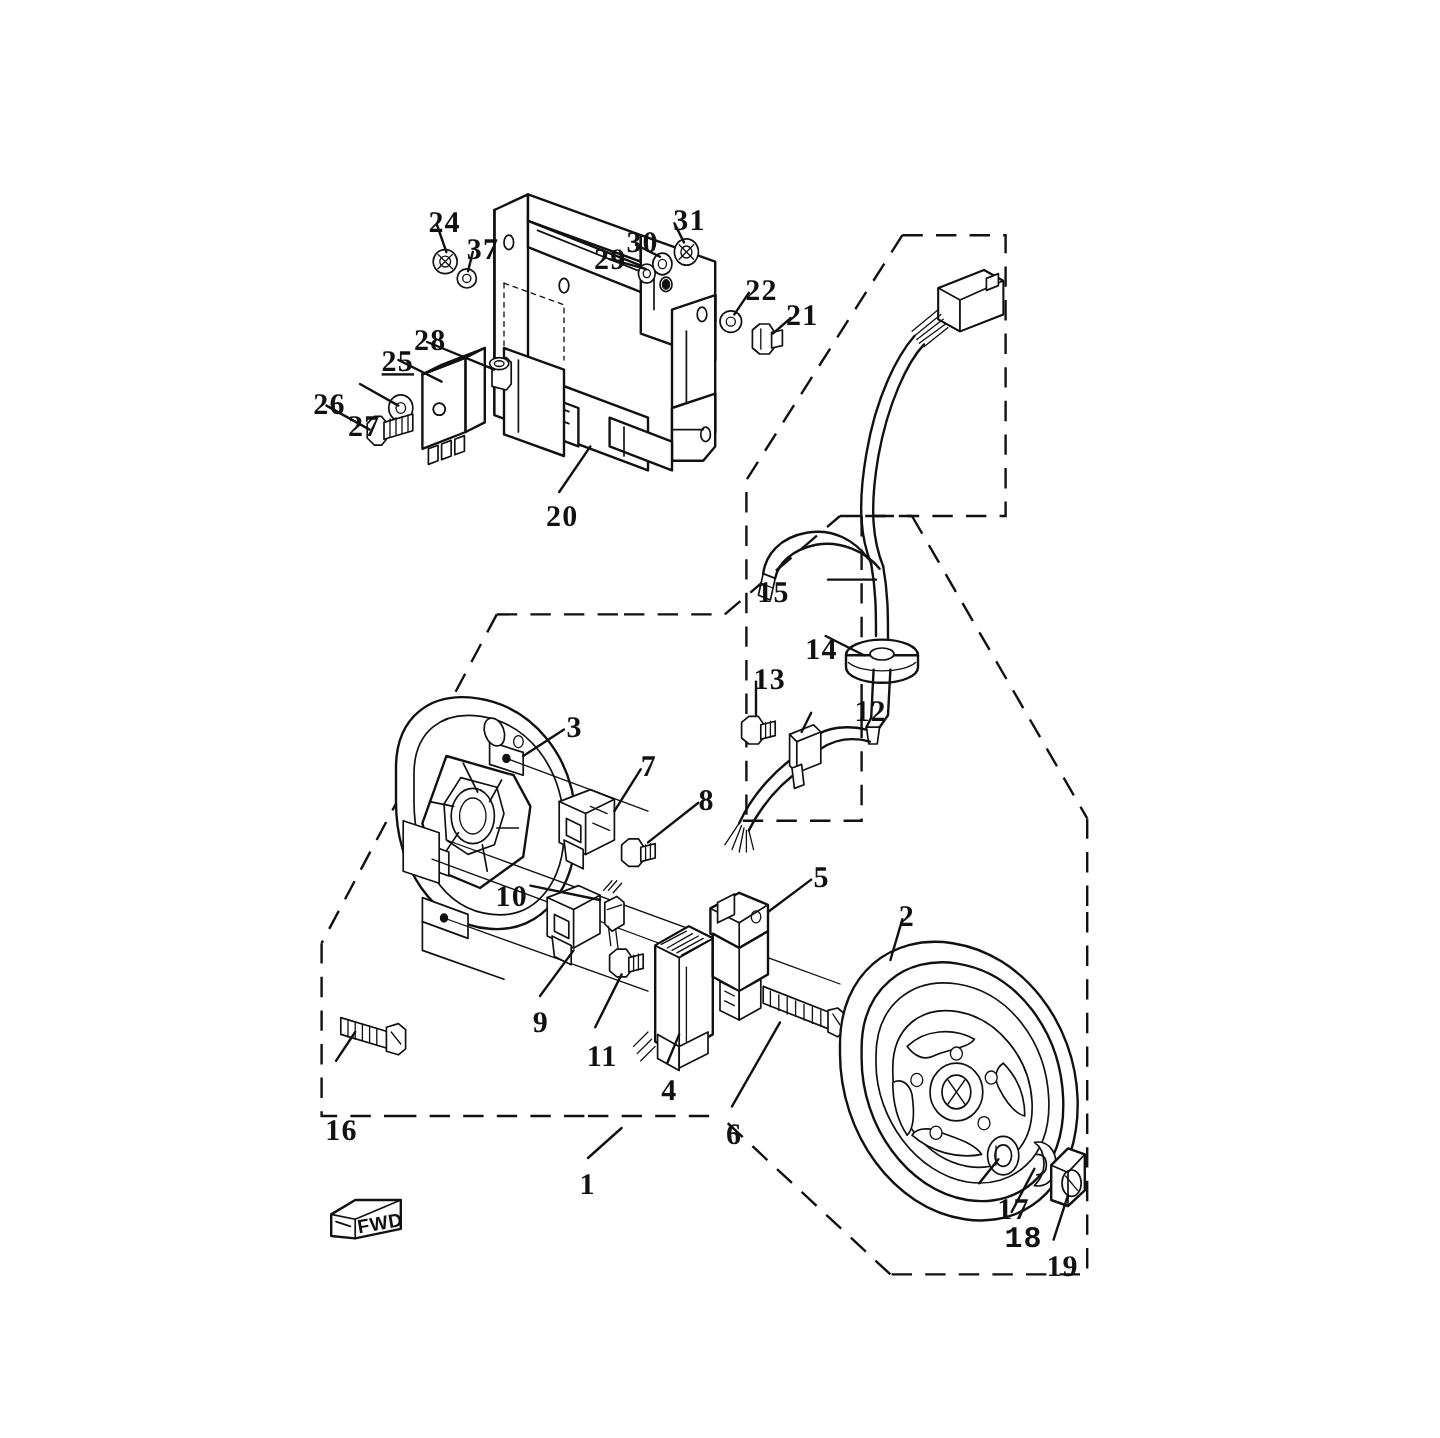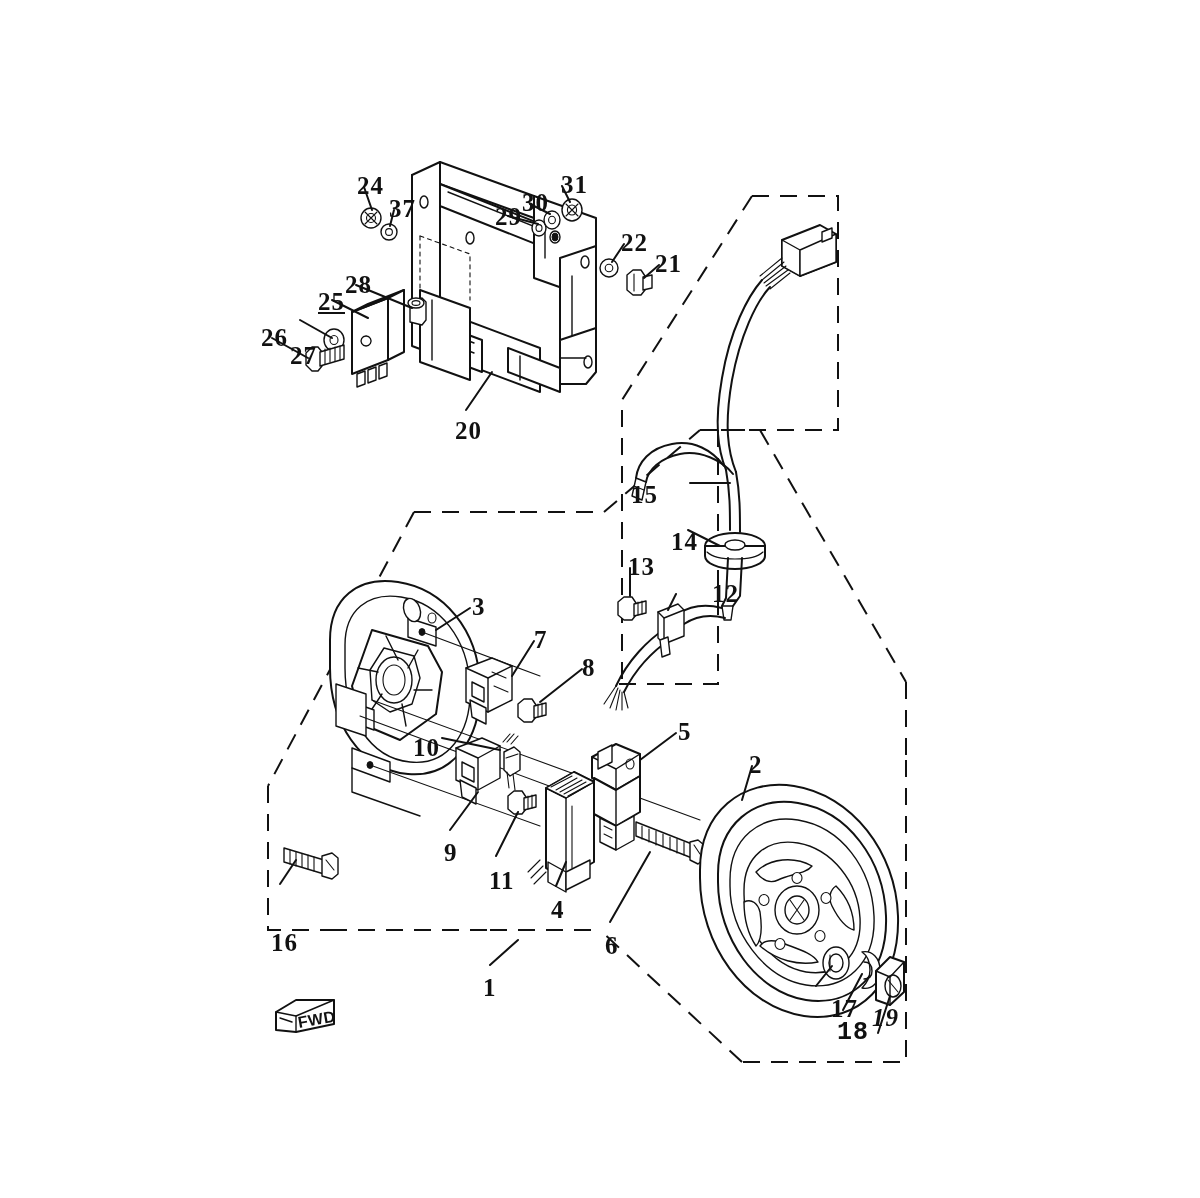--- a/index.html
+++ b/index.html
@@ -469,21 +469,21 @@
       <div class="callout" style="left: 444px; top: 840px;">9</div>
       <div class="callout" style="left: 413px; top: 735px;">10</div>
       <div class="callout" style="left: 489px; top: 868px;">11</div>
       <div class="callout" style="left: 712px; top: 581px;">12</div>
       <div class="callout" style="left: 628px; top: 554px; text-align: center;">13</div>
       <div class="callout" style="left: 671px; top: 529px;">14</div>
       <div class="callout" style="left: 631px; top: 482px;">15</div>
       <div class="callout" style="left: 271px; top: 896px; margin-top: 34px;">16</div>
       <div class="callout" style="left: 831px; top: 996px; text-align: right;">17</div>
       <div class="callout" style="left: 837px; top: 1020px; font-family: Liberation Mono, monospace;">18</div>
-      <div class="callout" style="left: 872px; top: 1005px; font-style: italic;">19</div>
+      <div class="callout" style="left: 872px; top: 1043px;">19</div>
       <div class="callout" style="left: 455px; top: 418px;">20</div>
       <div class="callout" style="left: 655px; top: 251px;">21</div>
       <div class="callout" style="left: 621px; top: 230px;">22</div>
       <div class="callout" style="left: 389px; top: 196px;">37</div>
       <div class="callout" style="left: 357px; top: 173px;">24</div>
       <div class="callout" style="left: 318px; top: 289px; text-decoration: underline;">25</div>
       <div class="callout" style="left: 261px; top: 325px;">26</div>
       <div class="callout" style="left: 290px; top: 307px; margin-top: 36px;">27</div>
       <div class="callout" style="left: 345px; top: 272px;">28</div>
       <div class="callout" style="left: 495px; top: 204px;">29</div>

